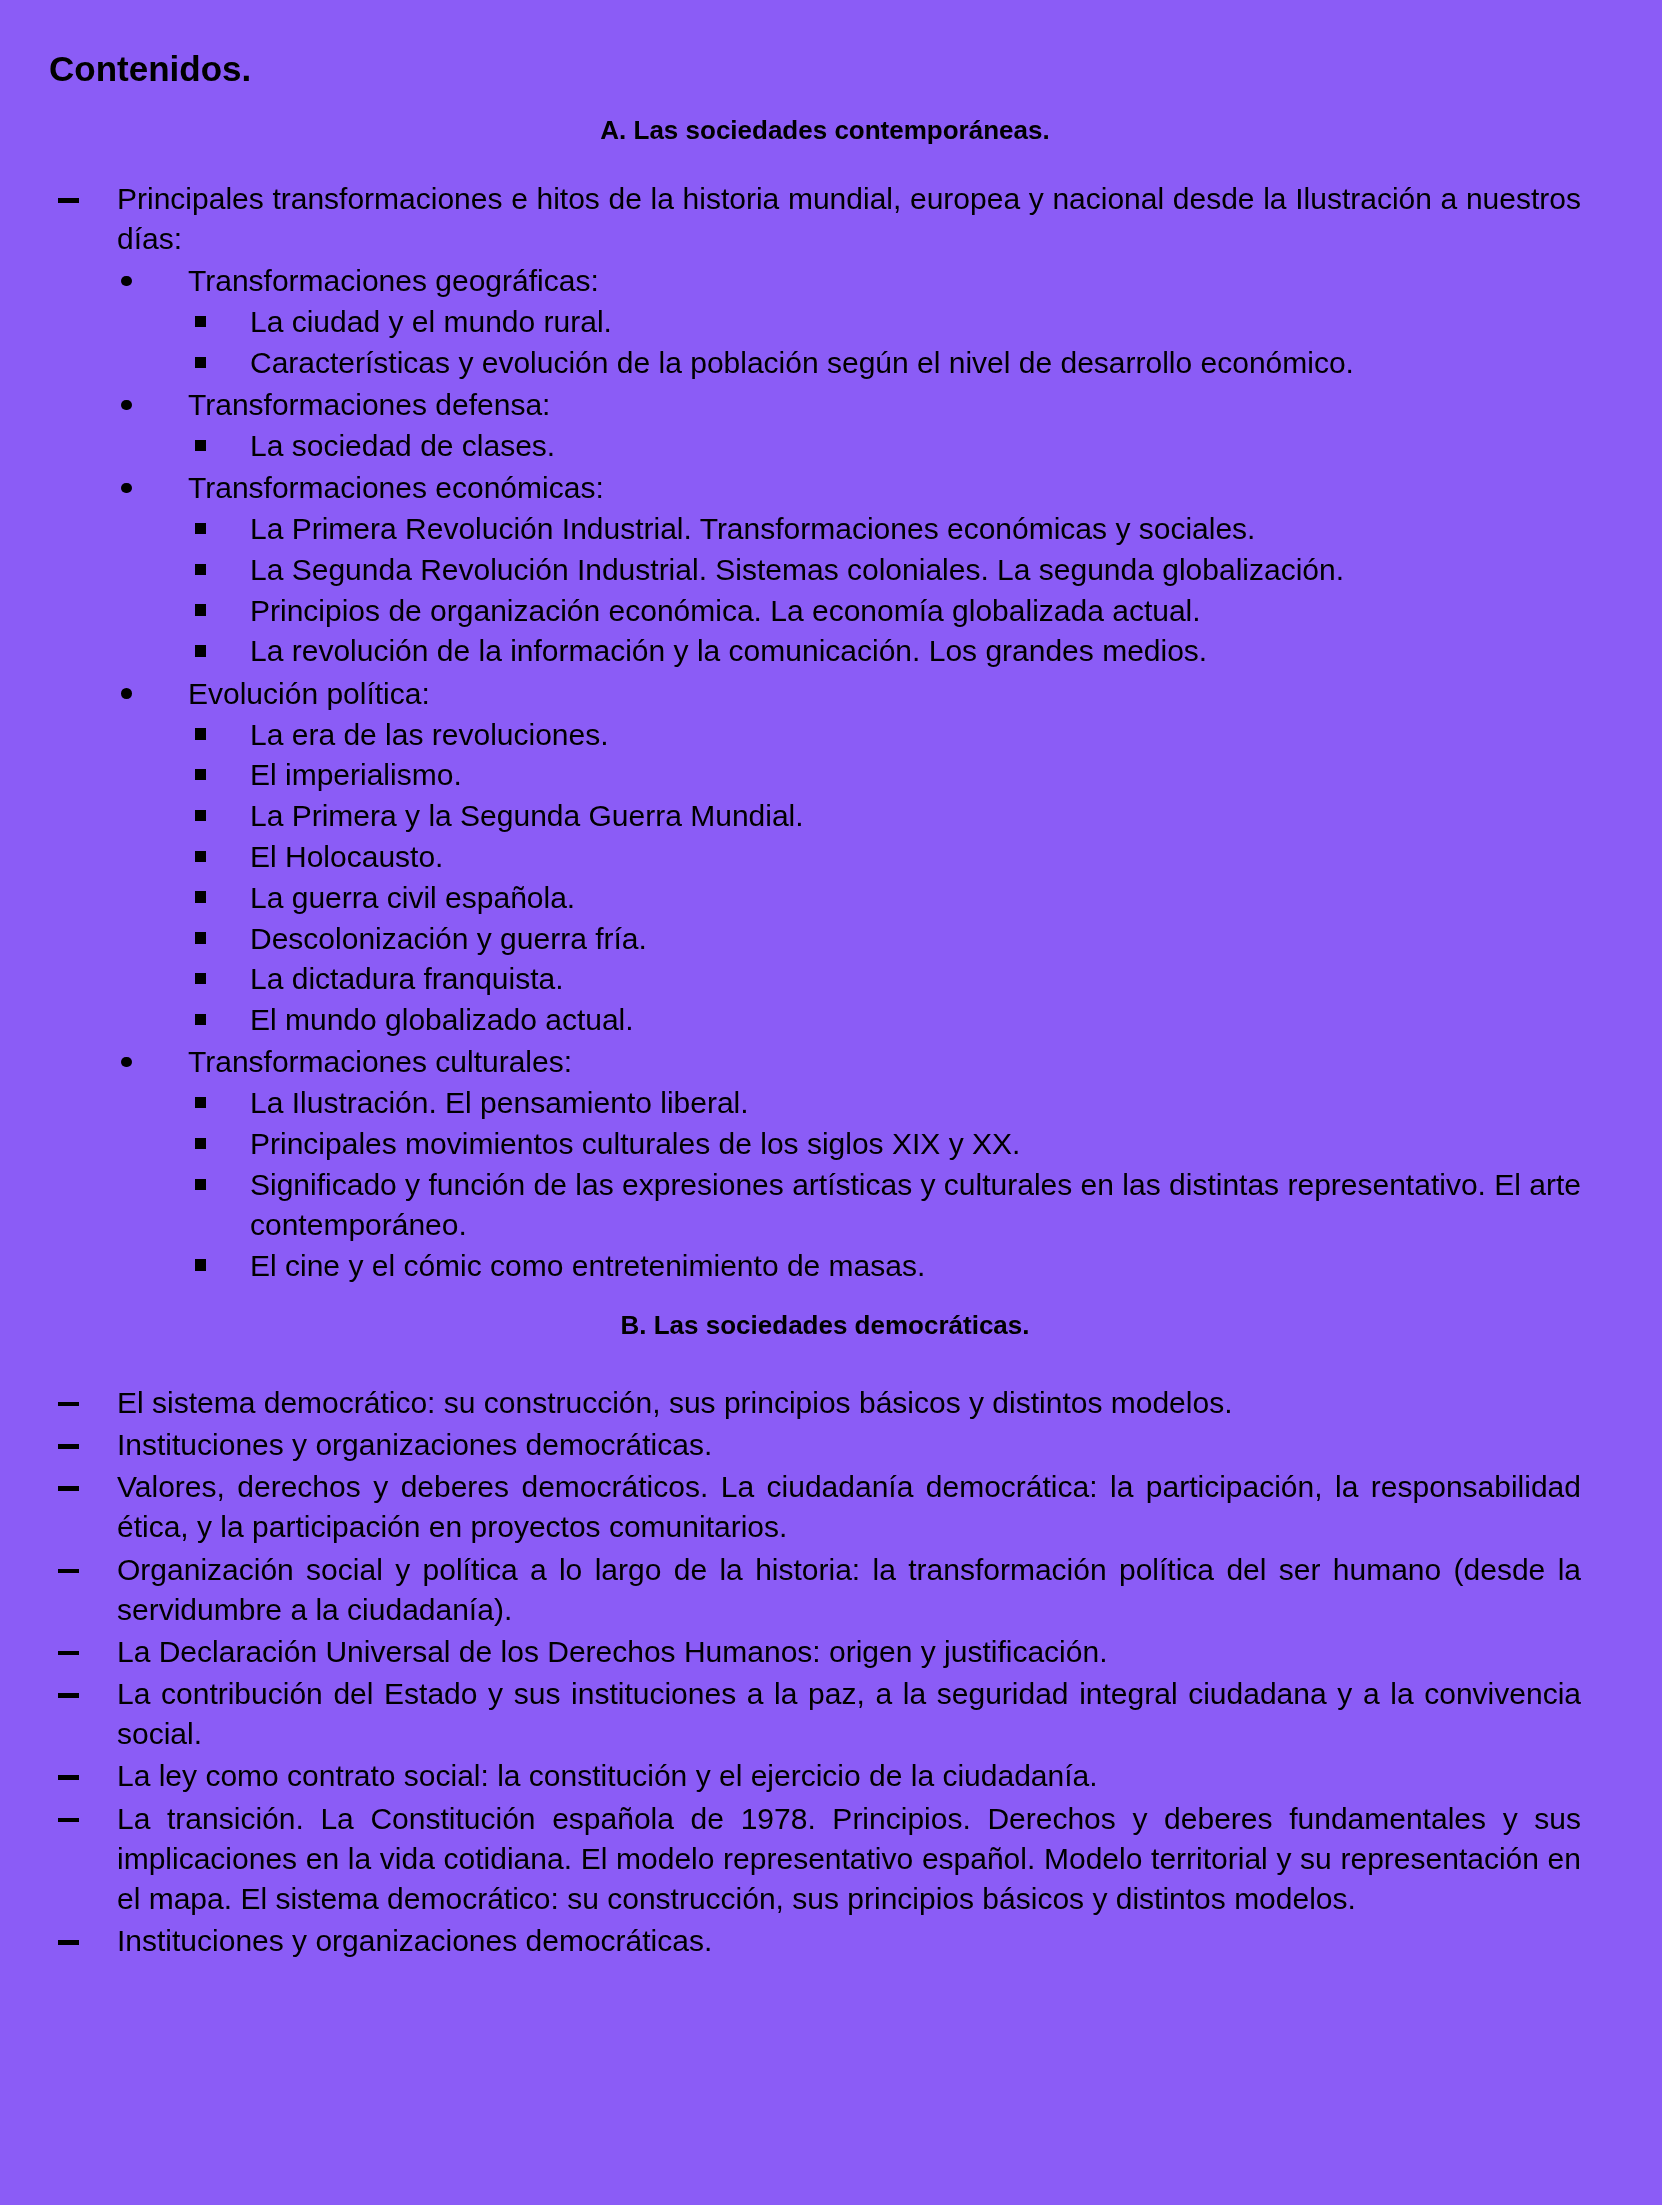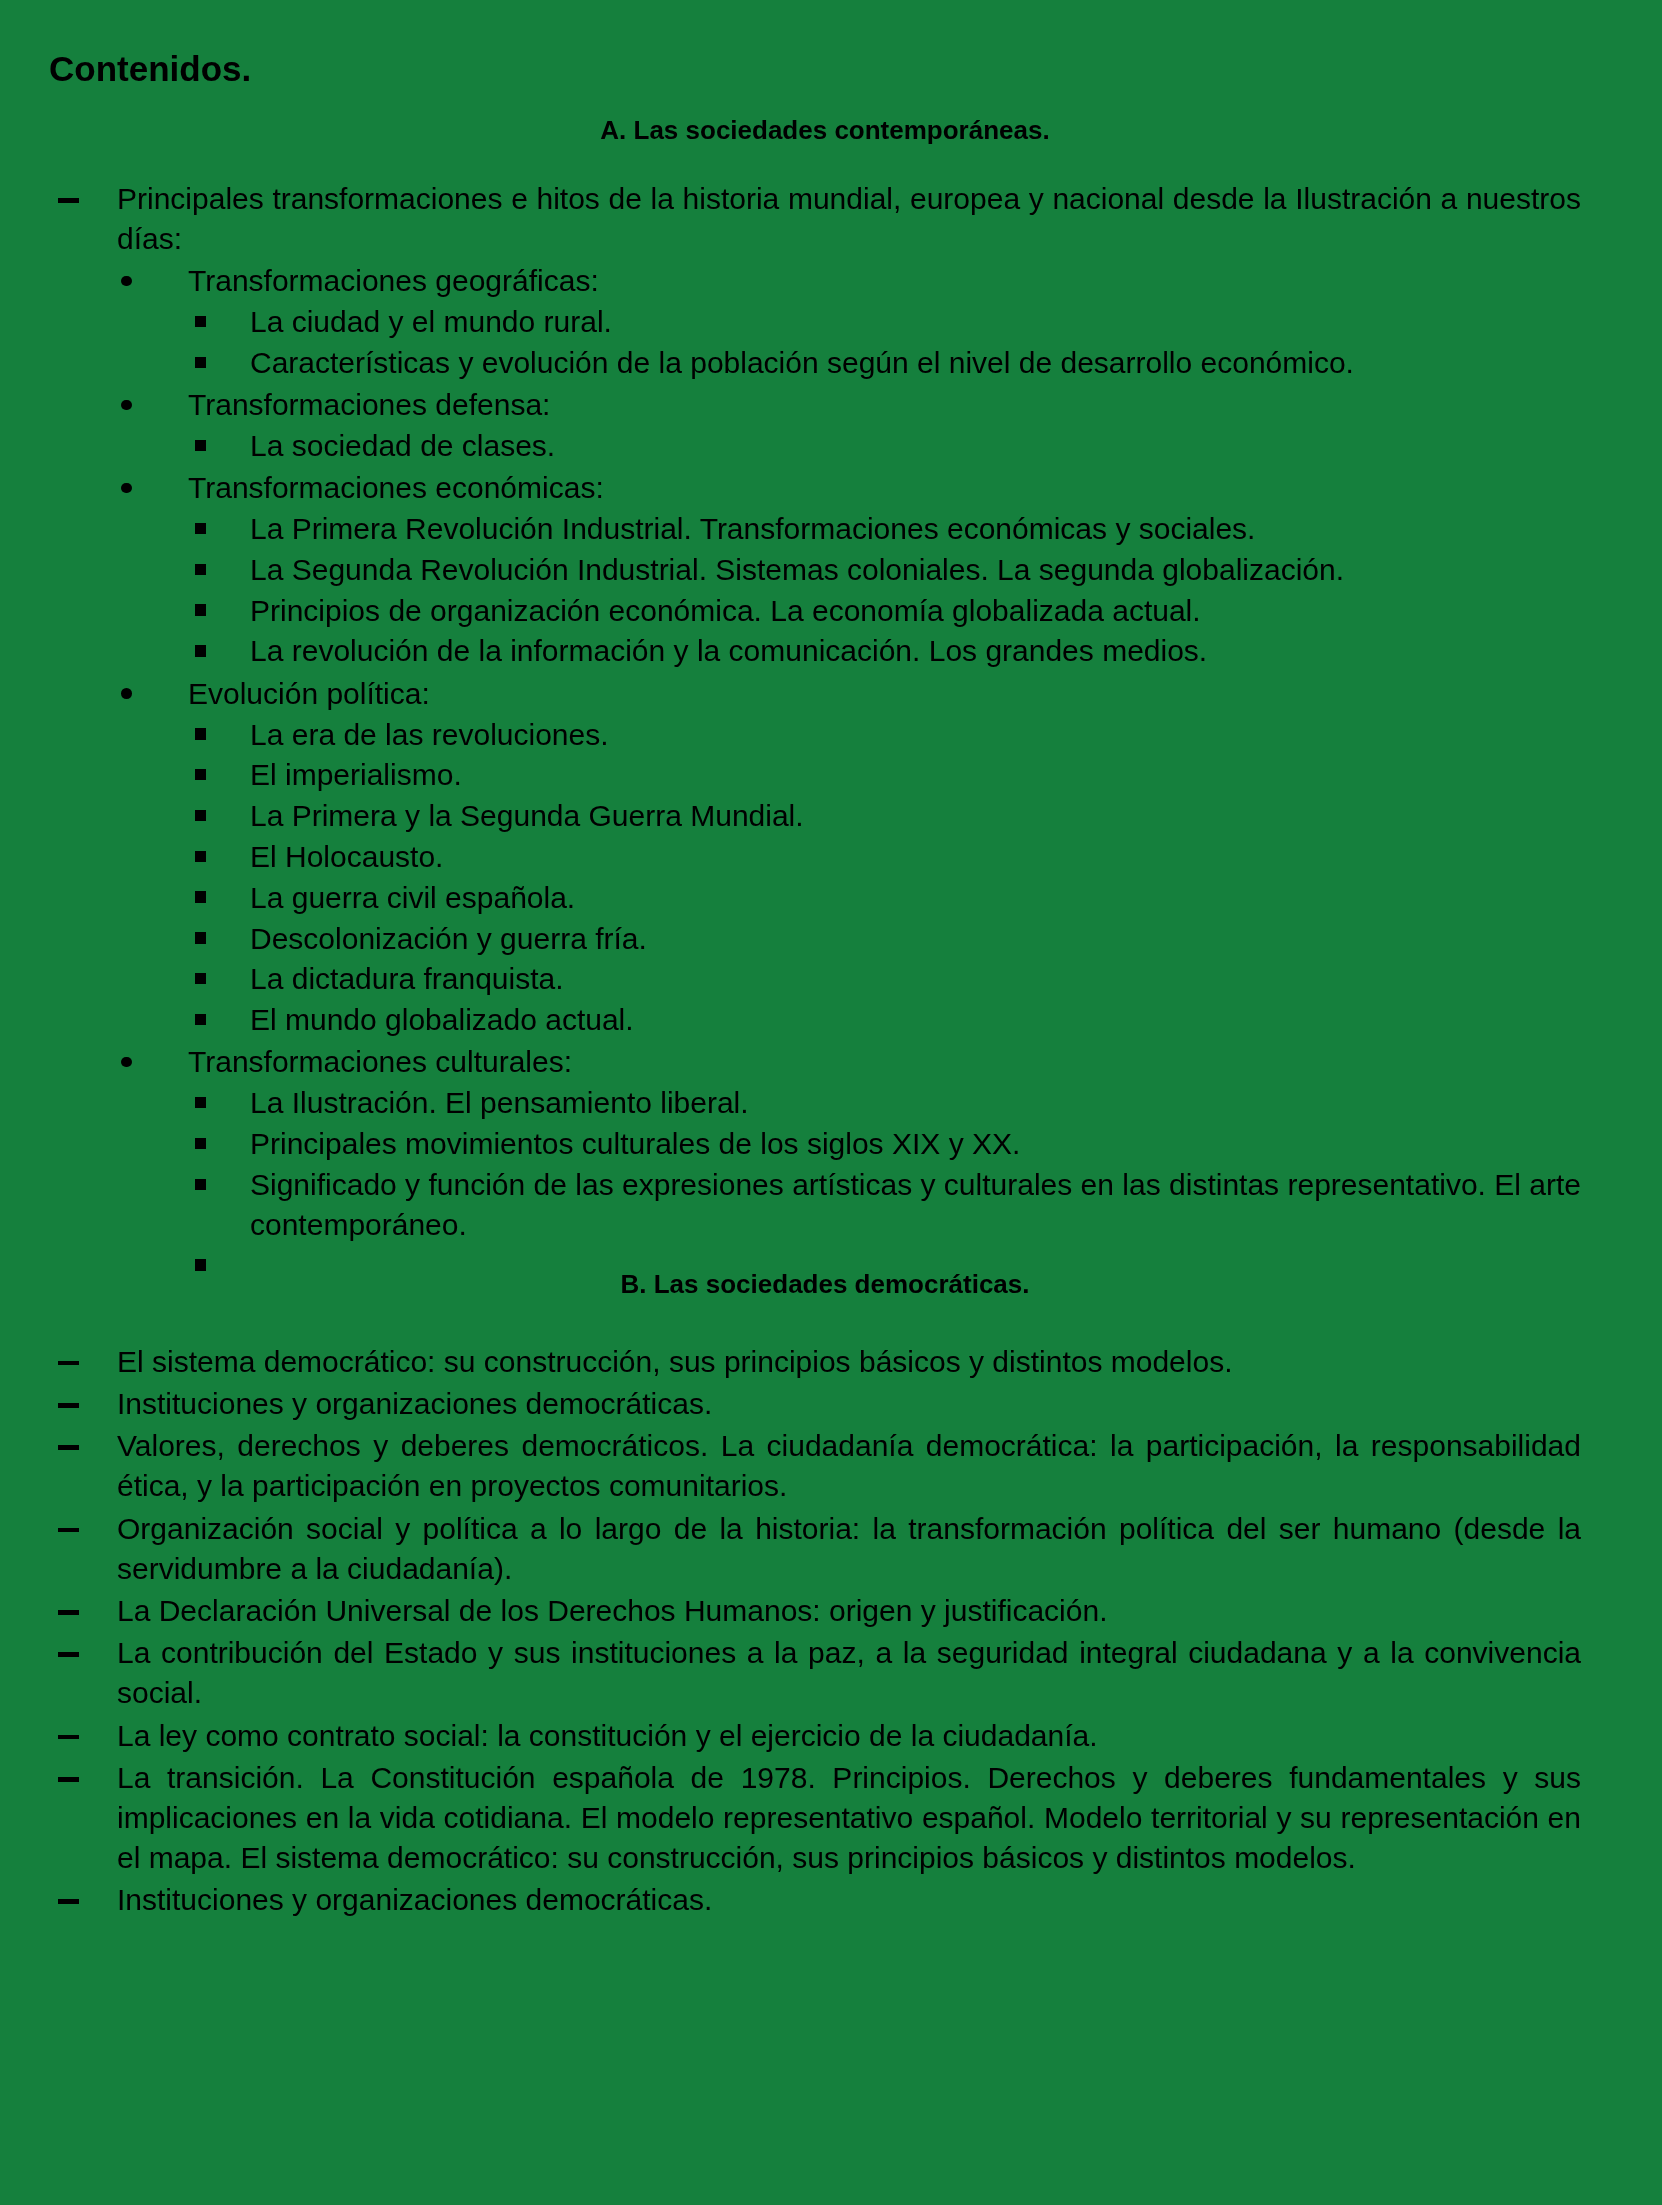--- a/index.html
+++ b/index.html
@@ -7,21 +7,21 @@
   body {
     width: 1662px;
     height: 2205px;
     overflow: hidden;
     font-family: "Liberation Sans", "DejaVu Sans", sans-serif;
     color: #000000;
   }
   .page {
     width: 1662px;
     height: 2205px;
-    background: #15803d;
+    background: #8b5cf6;
     padding: 49px 81px 30px 49px;
   }
   .doc-title {
     font-size: 35px;
     font-weight: bold;
     line-height: 40px;
     margin-bottom: 21px;
     text-align: left;
   }
   .section-heading {
@@ -159,20 +159,21 @@
         <div class="item l3">
     <span class="marker square"></span>
     <span class="item-text">Principales movimientos culturales de los siglos XIX y XX.</span>
   </div>
         <div class="item l3">
     <span class="marker square"></span>
     <span class="item-text">Significado y función de las expresiones artísticas y culturales en las distintas representativo. El arte contemporáneo.</span>
   </div>
         <div class="item l3">
     <span class="marker square"></span>
+    <span class="item-text">El cine y el cómic como entretenimiento de masas.</span>
   </div>
       </div>
   </section>
 
   <section class="sec-b">
     <h2 class="section-heading">B. Las sociedades democráticas.</h2>
     <div class="items">
         <div class="item l1">
     <span class="marker dash"></span>
     <span class="item-text">El sistema democrático: su construcción, sus principios básicos y distintos modelos.</span>

